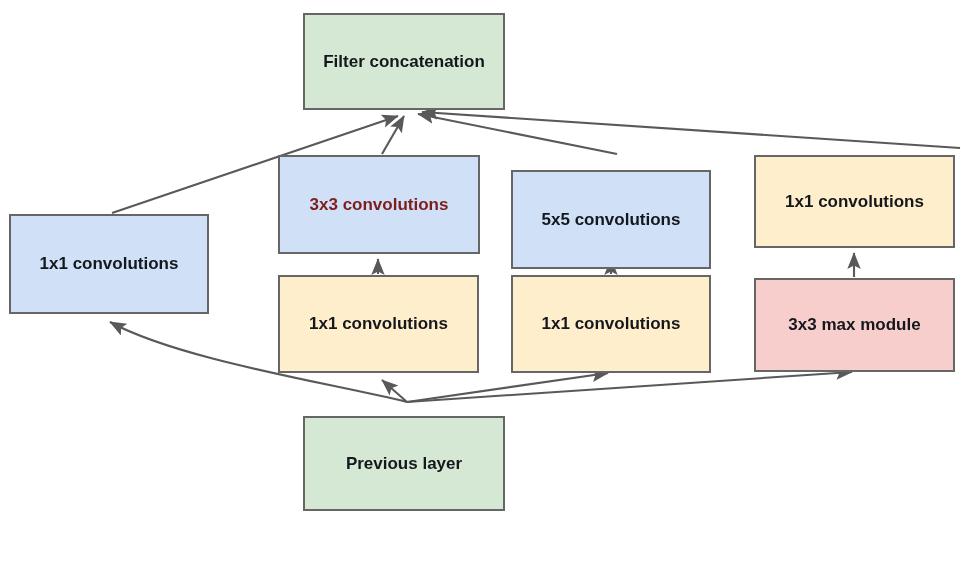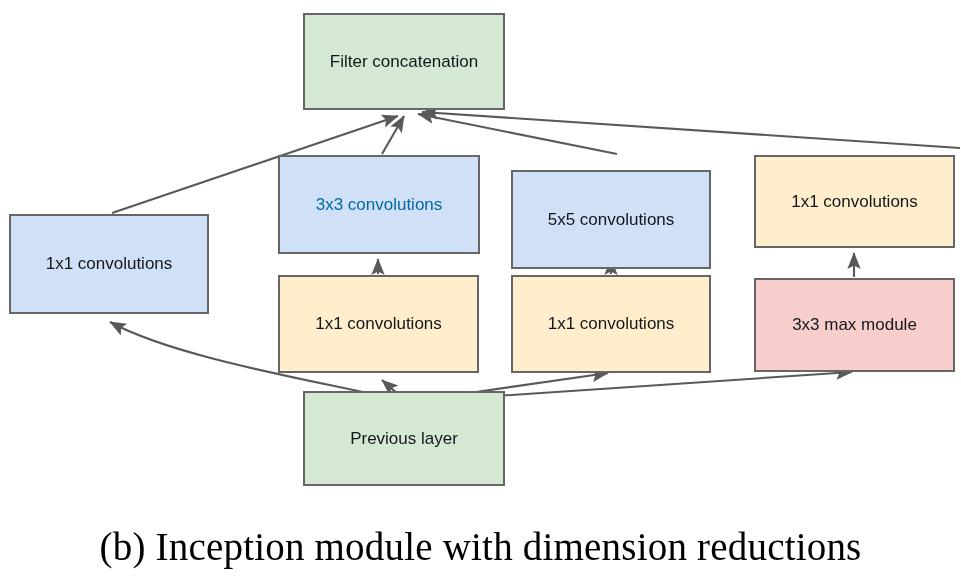--- a/index.html
+++ b/index.html
@@ -32,20 +32,21 @@
     border: 2px solid #666666;
     display: flex;
     align-items: center;
     justify-content: center;
     text-align: center;
     color: #14171c;
     font-size: 17px;
     line-height: 1.25;
     font-family: "Liberation Sans", sans-serif;
     z-index: 2;
+    font-weight: bold;
   }
   .node span {
     display: block;
     padding: 0 6px;
   }
   .caption {
     position: absolute;
     left: 0;
     top: 524px;
     width: 961px;
@@ -92,21 +93,21 @@
   </svg>
 
   <div class="node" style="left: 303px; top: 13px; width: 202px; height: 97px; background: rgb(213, 232, 212); border-color: rgb(102, 102, 102); color: rgb(20, 23, 28);">
     <span>Filter concatenation</span>
   </div>
 
   <div class="node" style="left: 9px; top: 214px; width: 200px; height: 100px; background: rgb(207, 224, 247); border-color: rgb(102, 102, 102); color: rgb(20, 23, 28);">
     <span>1x1 convolutions</span>
   </div>
 
-  <div class="node" style="left: 278px; top: 155px; width: 202px; height: 99px; background: rgb(207, 224, 247); border-color: rgb(102, 102, 102); color: #0369a1; text-align: center;">
+  <div class="node" style="left: 278px; top: 155px; width: 202px; height: 99px; background: rgb(207, 224, 247); border-color: rgb(102, 102, 102); color: #7f1d1d; text-align: center;">
     <span>3x3 convolutions</span>
   </div>
 
   <div class="node" style="left: 511px; top: 170px; width: 200px; height: 99px; background: rgb(207, 224, 247); border-color: rgb(102, 102, 102); color: rgb(20, 23, 28);">
     <span>5x5 convolutions</span>
   </div>
 
   <div class="node" style="left: 754px; top: 155px; width: 201px; height: 93px; background: rgb(255, 238, 204); border-color: rgb(102, 102, 102); color: rgb(20, 23, 28);">
     <span>1x1 convolutions</span>
   </div>
@@ -116,19 +117,18 @@
   </div>
 
   <div class="node" style="left: 511px; top: 275px; width: 200px; height: 98px; background: rgb(255, 238, 204); border-color: rgb(102, 102, 102); color: rgb(20, 23, 28);">
     <span>1x1 convolutions</span>
   </div>
 
   <div class="node" style="left: 754px; top: 278px; width: 201px; height: 94px; background: rgb(248, 206, 204); border-color: rgb(102, 102, 102); color: rgb(20, 23, 28);">
     <span>3x3 max module</span>
   </div>
 
-  <div class="node" style="left: 303px; top: 391px; width: 202px; height: 95px; background: rgb(213, 232, 212); border-color: rgb(102, 102, 102); color: rgb(20, 23, 28);">
+  <div class="node" style="left: 303px; top: 416px; width: 202px; height: 95px; background: rgb(213, 232, 212); border-color: rgb(102, 102, 102); color: rgb(20, 23, 28);">
     <span>Previous layer</span>
   </div>
 
-  <div class="caption">(b) Inception module with dimension reductions</div>
 
 </div>
 
 </body></html>

